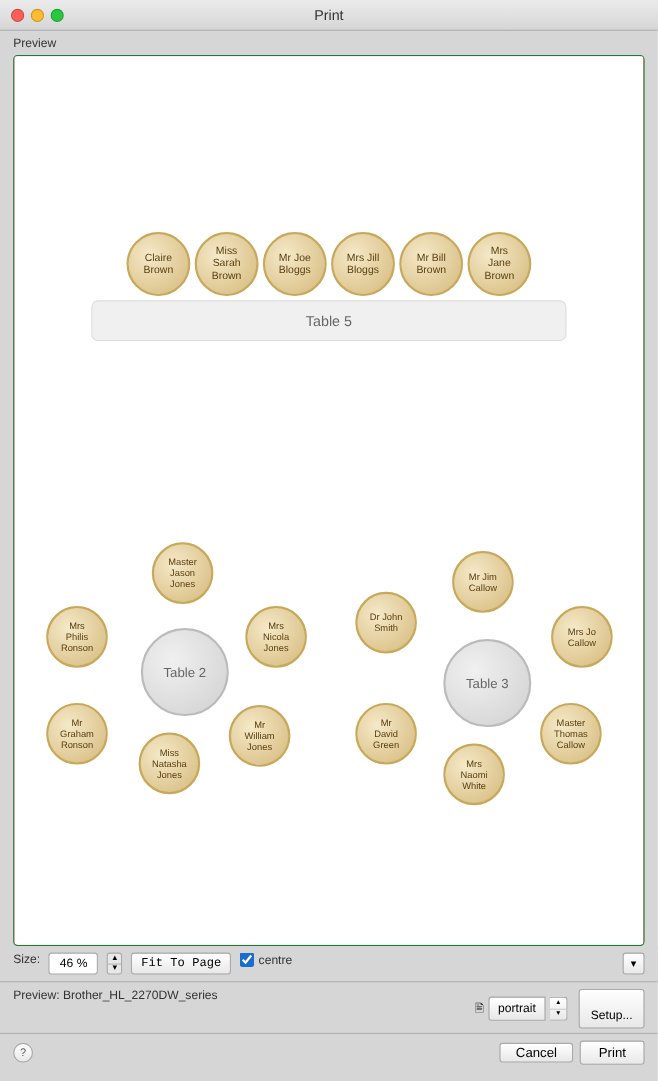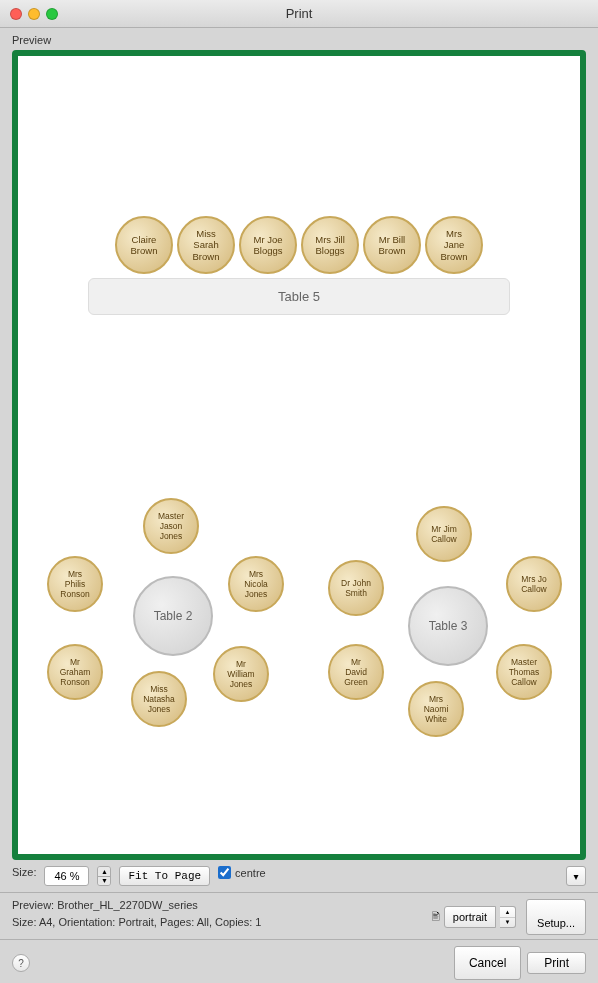--- a/index.html
+++ b/index.html
@@ -43,21 +43,21 @@
     .tl-green { background: #28c840; }
 
     .preview-label {
       padding: 6px 12px 4px 12px;
       font-size: 11px;
       color: #333;
       font-weight: 500;
     }
     .preview-area {
       margin: 0 12px;
-      border: 6px solid #15803d;
+      border: 1px solid #15803d;
       background: #ef4444;
       border-radius: 4px;
       height: 810px;
       overflow: hidden;
       position: relative;
     }
     .page-content {
       width: 100%;
       height: 100%;
       background: white;
@@ -282,21 +282,21 @@
       height: 22px;
       padding: 17px 10px;
       border: 1px solid #aaa;
       border-radius: 3px;
       background: linear-gradient(to bottom, #fff, #e8e8e8);
       font-size: 11px;
       cursor: pointer;
       margin-left: 6px;
     }
     .cancel-btn {
-      height: 34px;
+      height: 18px;
       padding: 0 14px;
       border: 1px solid #aaa;
       border-radius: 3px;
       background: linear-gradient(to bottom, #fff, #e8e8e8);
       font-size: 12px;
       cursor: pointer;
       margin-right: 6px;
     }
     .print-btn {
       height: 22px;
@@ -364,21 +364,21 @@
         <div class="seat-small" style="top:30px; left:88px;">Mr Jim<br>Callow</div>
 
         <div class="seat-small" style="top:80px; left:178px;">Mrs Jo<br>Callow</div>
 
         <div class="seat-small" style="top:168px; left:168px;">Master<br>Thomas<br>Callow</div>
 
         <div class="seat-small" style="top:205px; left:80px;">Mrs<br>Naomi<br>White</div>
 
         <div class="seat-small" style="top:168px; left:0px;">Mr<br>David<br>Green</div>
 
-        <div class="seat-small" style="top:84px; left:0px;">Dr John<br>Smith</div>
+        <div class="seat-small" style="top:67px; left:0px;">Dr John<br>Smith</div>
       </div>
     </div>
 
   </div>
 </div>
 
 <div class="bottom-controls">
   <span class="size-label">Size:</span>
   <input class="size-input" type="text" value="46 %" style="">
   <div class="stepper">
@@ -391,21 +391,20 @@
     <span>centre</span>
   </label>
   <div class="dropdown-btn">▾</div>
 </div>
 
 <div class="separator"></div>
 
 <div style="display:flex; align-items:flex-start; padding: 4px 12px;">
   <div class="printer-info" style="padding:0;">
     <div>Preview: Brother_HL_2270DW_series</div>
-    <div>Size:  A4, Orientation: Portrait, Pages: All, Copies: 1</div>
   </div>
   <div style="margin-left:auto; display:flex; align-items:center; gap:4px; padding-top:2px;">
     <span style="font-size:10px;">🖹</span>
     <button class="portrait-btn">portrait</button>
     <div class="portrait-stepper">
       <div class="ps-up">▲</div>
       <div class="ps-down">▼</div>
     </div>
     <button class="setup-btn">Setup...</button>
   </div>

